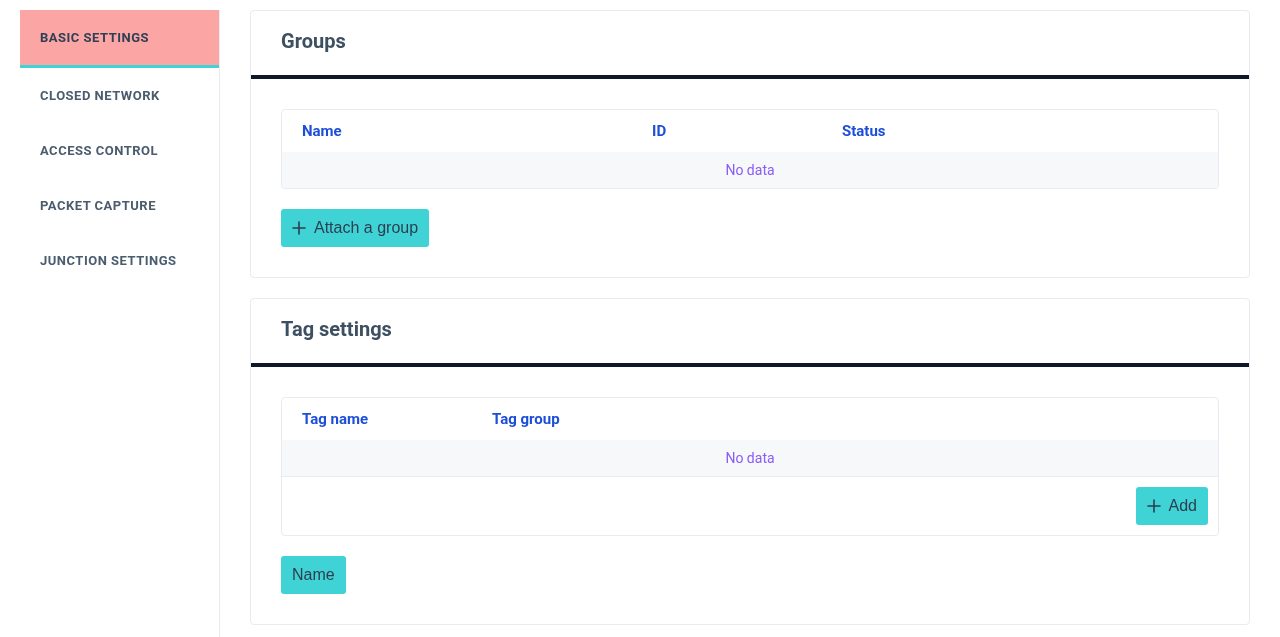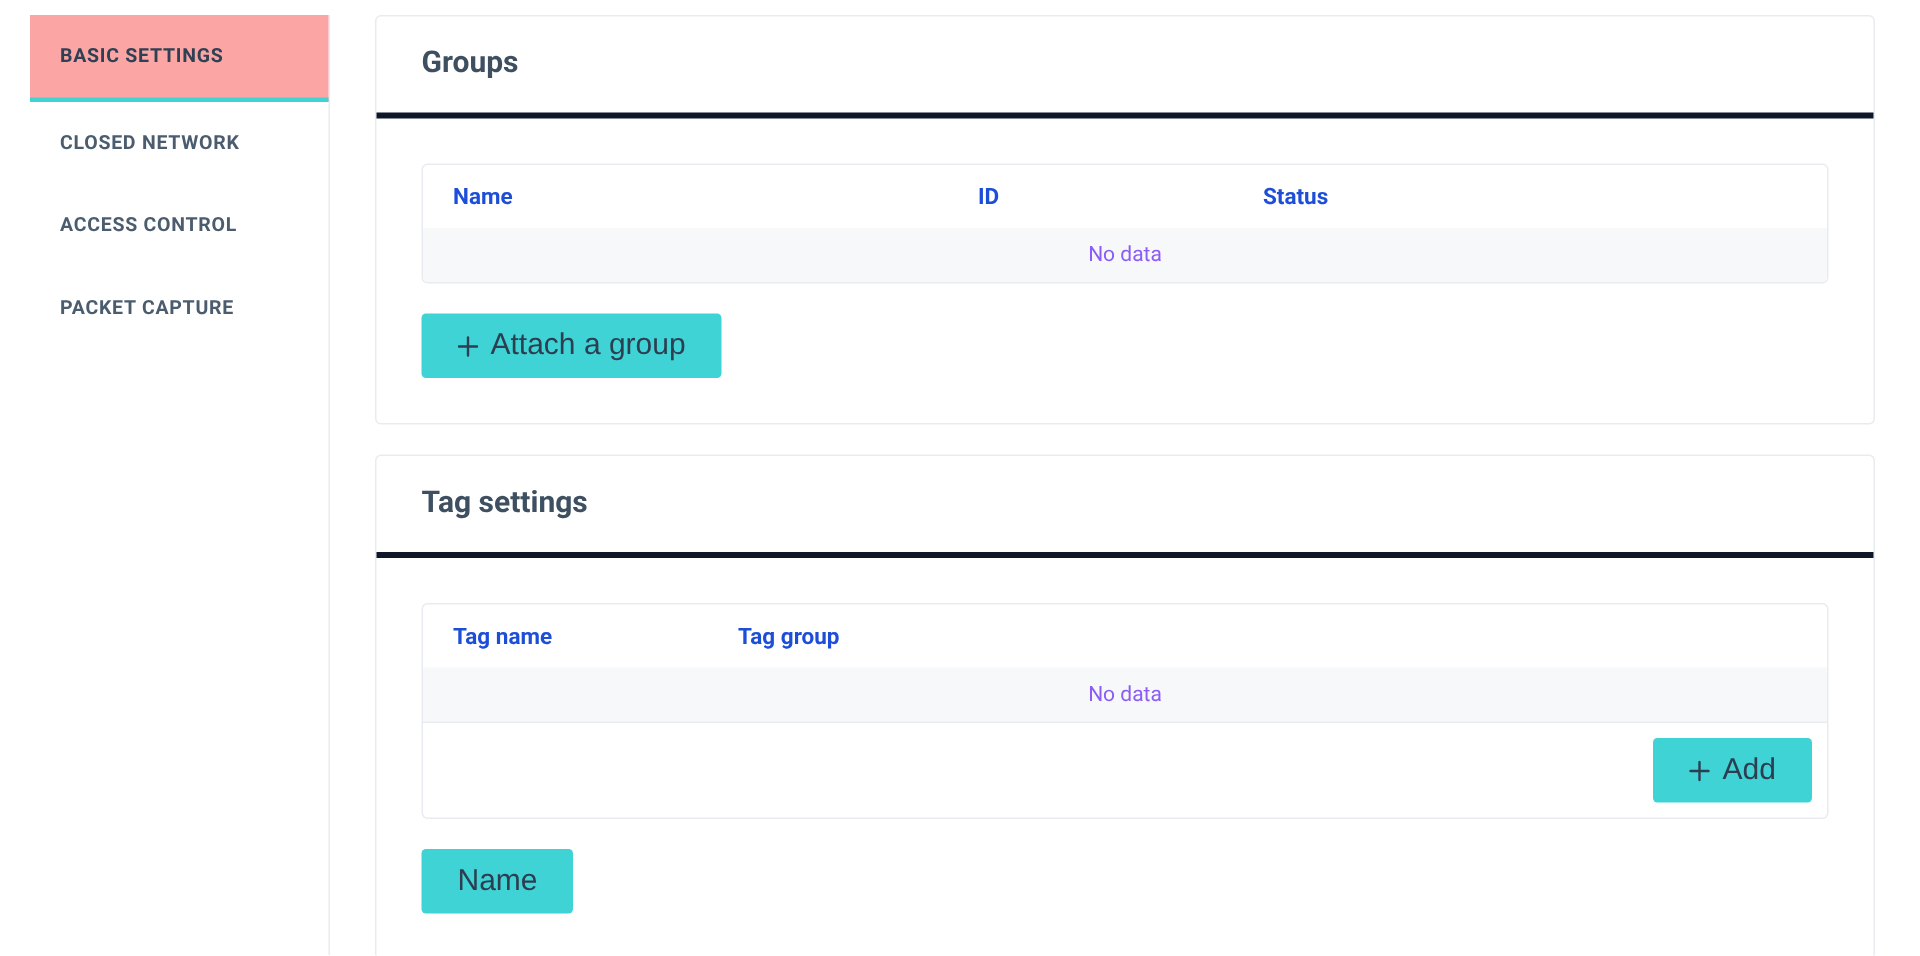--- a/index.html
+++ b/index.html
@@ -93,22 +93,22 @@
       justify-content: flex-end;
       border-top: 1px solid #e8ebef;
     }
     .btn {
       display: inline-flex;
       align-items: center;
       gap: 8px;
       background: #3fd3d5;
       color: #2c3e50;
       border: none;
-      padding: 10px 24px;
-      font-size: 20px;
+      padding: 10px 11px;
+      font-size: 16px;
       font-weight: 500;
       border-radius: 3px;
       cursor: pointer;
     }
     .btn-below {
       margin-top: 20px;
     }
     .plus-icon {
       display: inline-flex;
       align-items: center;
@@ -133,20 +133,23 @@
       <span>BASIC SETTINGS</span>
     </div>
     <div class="sidebar-item">
       <span>CLOSED NETWORK</span>
     </div>
     <div class="sidebar-item">
       <span>ACCESS CONTROL</span>
     </div>
     <div class="sidebar-item">
       <span>PACKET CAPTURE</span>
+    </div>
+    <div class="sidebar-item">
+      <span>JUNCTION SETTINGS</span>
     </div>
   </div>
 
   <div class="main">
 
     <div class="card">
       <div class="card-header">
         <div class="card-title">Groups</div>
       </div>
       <div class="card-body">

